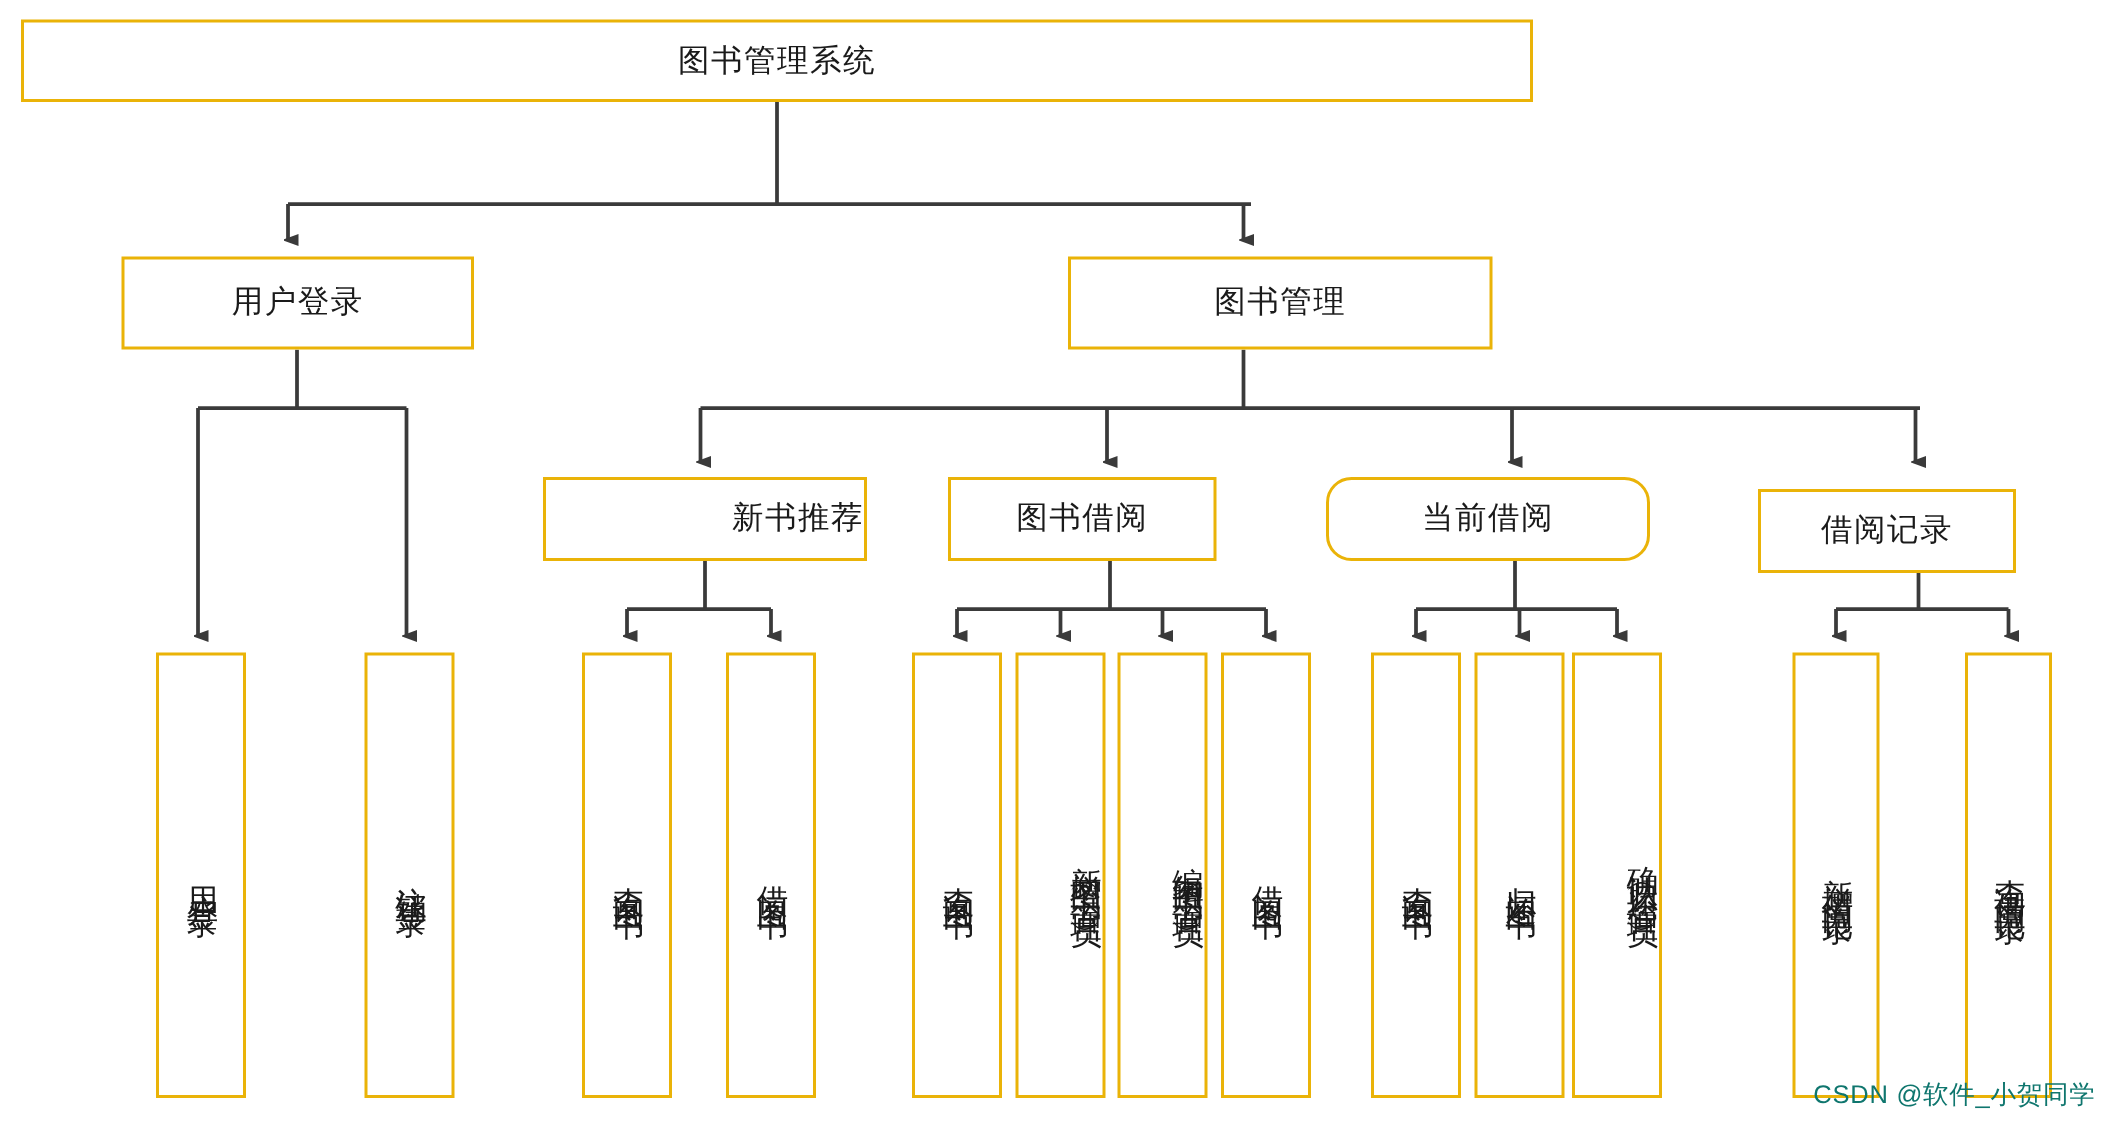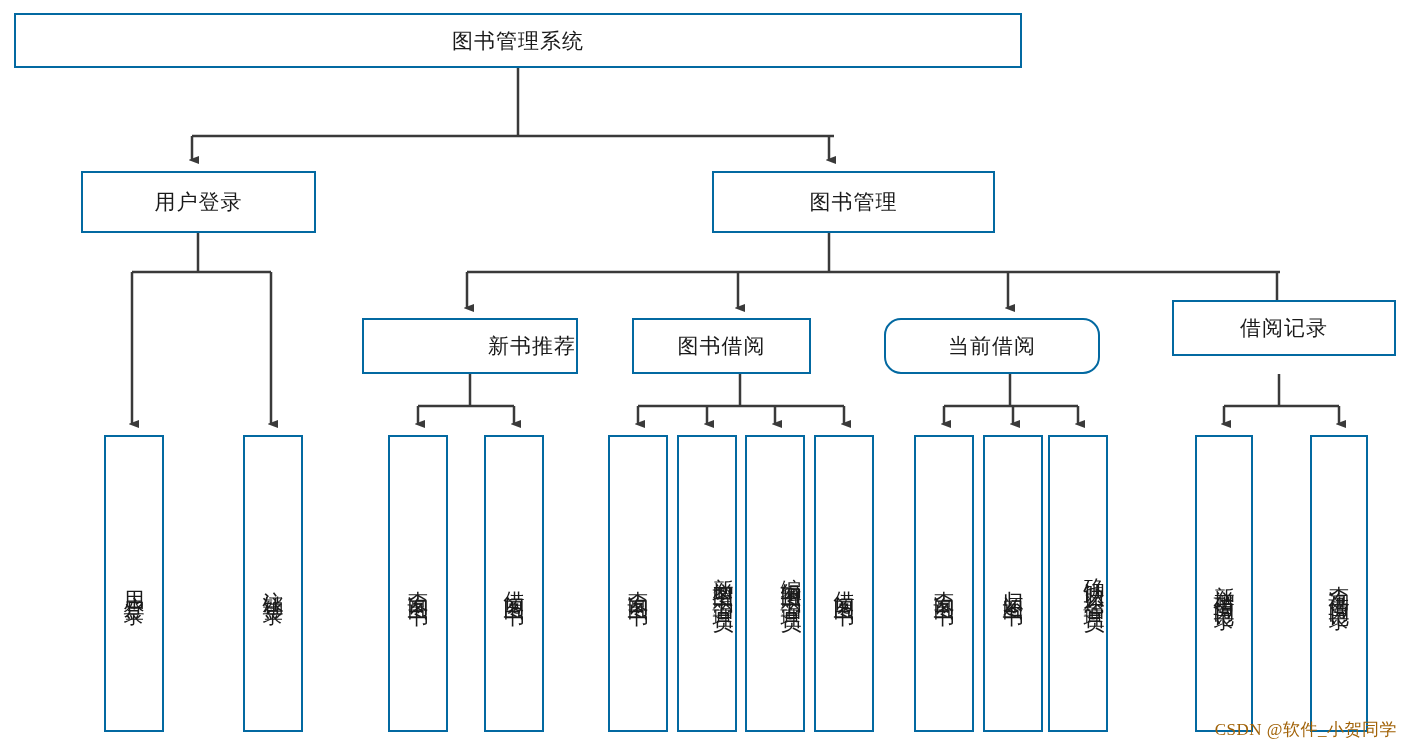--- a/index.html
+++ b/index.html
@@ -13,21 +13,21 @@
   #canvas {
     position: relative;
     width: 1405px;
     height: 747px;
     background: #ffffff;
     overflow: hidden;
   }
   .node {
     position: absolute;
     box-sizing: border-box;
-    border: 2px solid #0369a1;
+    border: 2px solid #eab308;
     background: #ffffff;
     display: flex;
     align-items: center;
     justify-content: center;
     color: #1a1a1a;
   }
   .node.horiz {
     font-size: 21px;
     letter-spacing: 1px;
     line-height: 1.2;
@@ -55,24 +55,23 @@
     top: 0;
     width: 1405px;
     height: 747px;
     pointer-events: none;
   }
   .watermark {
     position: absolute;
     right: 8px;
     bottom: 6px;
     font-size: 17px;
-    color: #a16207;
+    color: #0f766e;
     letter-spacing: 0.5px;
     white-space: nowrap;
-    font-family: Liberation Serif, serif;
   }
 </style>
 </head>
 <body>
 
 <div id="canvas">
 
   <svg id="edges" viewBox="0 0 1405 747">
     <defs>
       <marker id="arrow" markerWidth="10" markerHeight="10" refX="4" refY="7" orient="auto" markerUnits="userSpaceOnUse">
@@ -136,21 +135,21 @@
 
   <div class="node horiz" style="left:362px; top:318px; width:216px; height:56px;justify-content:flex-end;">
     <span>新书推荐</span>
   </div>
   <div class="node horiz" style="left:632px; top:318px; width:179px; height:56px;">
     <span>图书借阅</span>
   </div>
   <div class="node horiz" style="left:884px; top:318px; width:216px; height:56px;border-radius:17px;">
     <span>当前借阅</span>
   </div>
-  <div class="node horiz" style="left:1172px; top:300px; width:224px; height:56px;text-align:center;">
+  <div class="node horiz" style="left:1172px; top:326px; width:172px; height:56px;text-align:center;">
     <span>借阅记录</span>
   </div>
 
   <div class="node vert midalign" style="left:104px; top:435px; width:60px; height:297px;">
     <span>用户登录</span>
   </div>
   <div class="node vert midalign" style="left:243px; top:435px; width:60px; height:297px;">
     <span>注销登录</span>
   </div>
 

